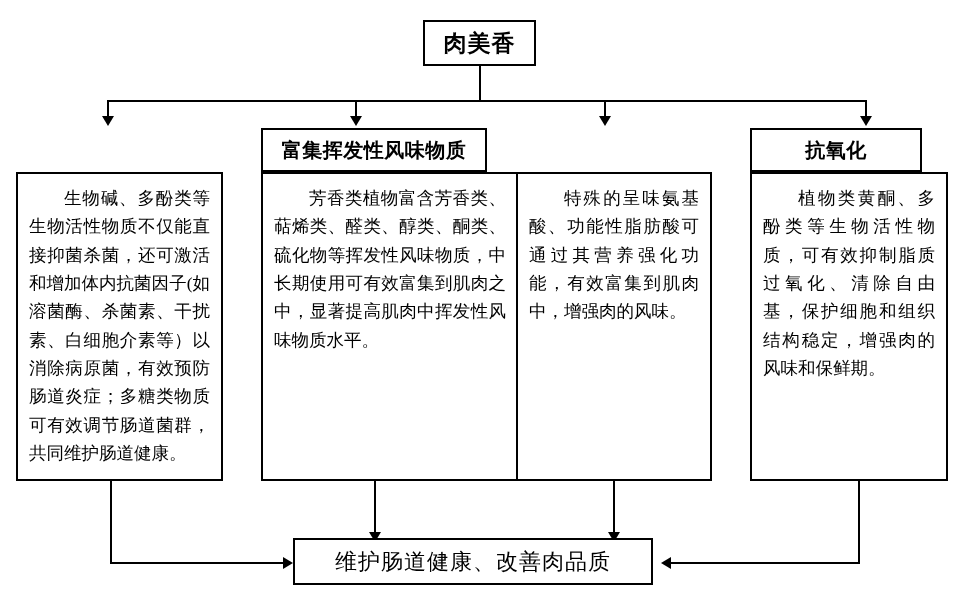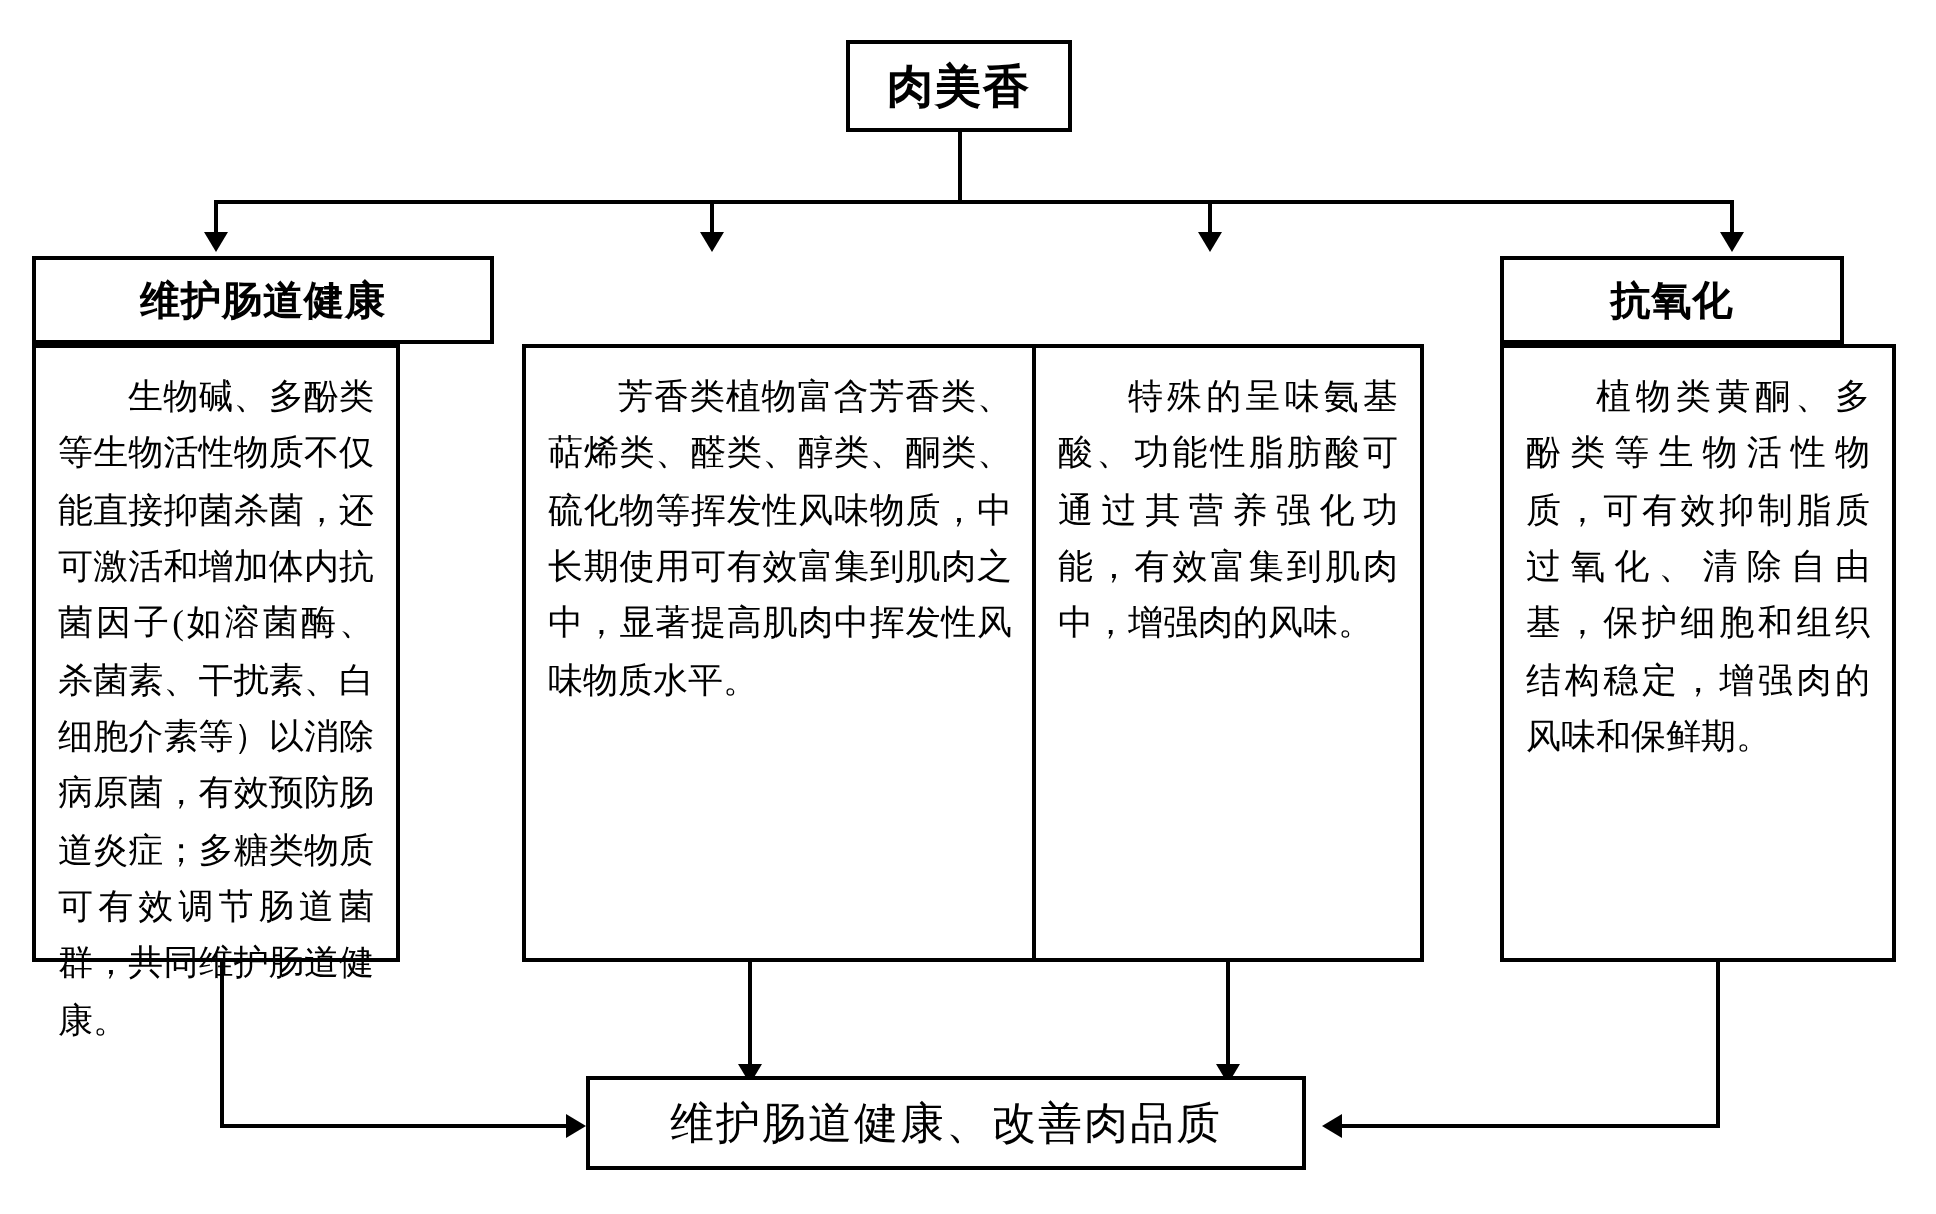--- a/index.html
+++ b/index.html
@@ -108,27 +108,27 @@
 
   <div class="line vline" style="left:355px; top:100px; width:2px; height:18px;"></div>
   <div class="arrow-down" style="left:350px; top:116px;"></div>
 
   <div class="line vline" style="left:604px; top:100px; width:2px; height:18px;"></div>
   <div class="arrow-down" style="left:599px; top:116px;"></div>
 
   <div class="line vline" style="left:865px; top:100px; width:2px; height:18px;"></div>
   <div class="arrow-down" style="left:860px; top:116px;"></div>
 
-  <div class="box col-head" style="left:16px; top:128px; width:231px; height:44px;">
-    <span>维护肠道健康</span>
-  </div>
-  <div class="box col-body" style="left:16px; top:172px; width:184px; height:309px;">
+  <div class="box col-body" style="left:16px; top:172px; width:207px; height:309px;">
     <span class="indent">生物碱、多酚类等生物活性物质不仅能直接抑菌杀菌，还可激活和增加体内抗菌因子(如溶菌酶、杀菌素、干扰素、白细胞介素等）以消除病原菌，有效预防肠道炎症；多糖类物质可有效调节肠道菌群，共同维护肠道健康。</span>
   </div>
 
+  <div class="box col-head" style="left:261px; top:128px; width:226px; height:44px;">
+    <span>富集挥发性风味物质</span>
+  </div>
   <div class="box col-body" style="left:261px; top:172px; width:258px; height:309px;">
     <span class="indent">芳香类植物富含芳香类、萜烯类、醛类、醇类、酮类、硫化物等挥发性风味物质，中长期使用可有效富集到肌肉之中，显著提高肌肉中挥发性风味物质水平。</span>
   </div>
 
   <div class="box col-body" style="left:516px; top:172px; width:196px; height:309px;">
     <span class="indent">特殊的呈味氨基酸、功能性脂肪酸可通过其营养强化功能，有效富集到肌肉中，增强肉的风味。</span>
   </div>
 
   <div class="box col-head" style="left:750px; top:128px; width:172px; height:44px;">
     <span>抗氧化</span>

